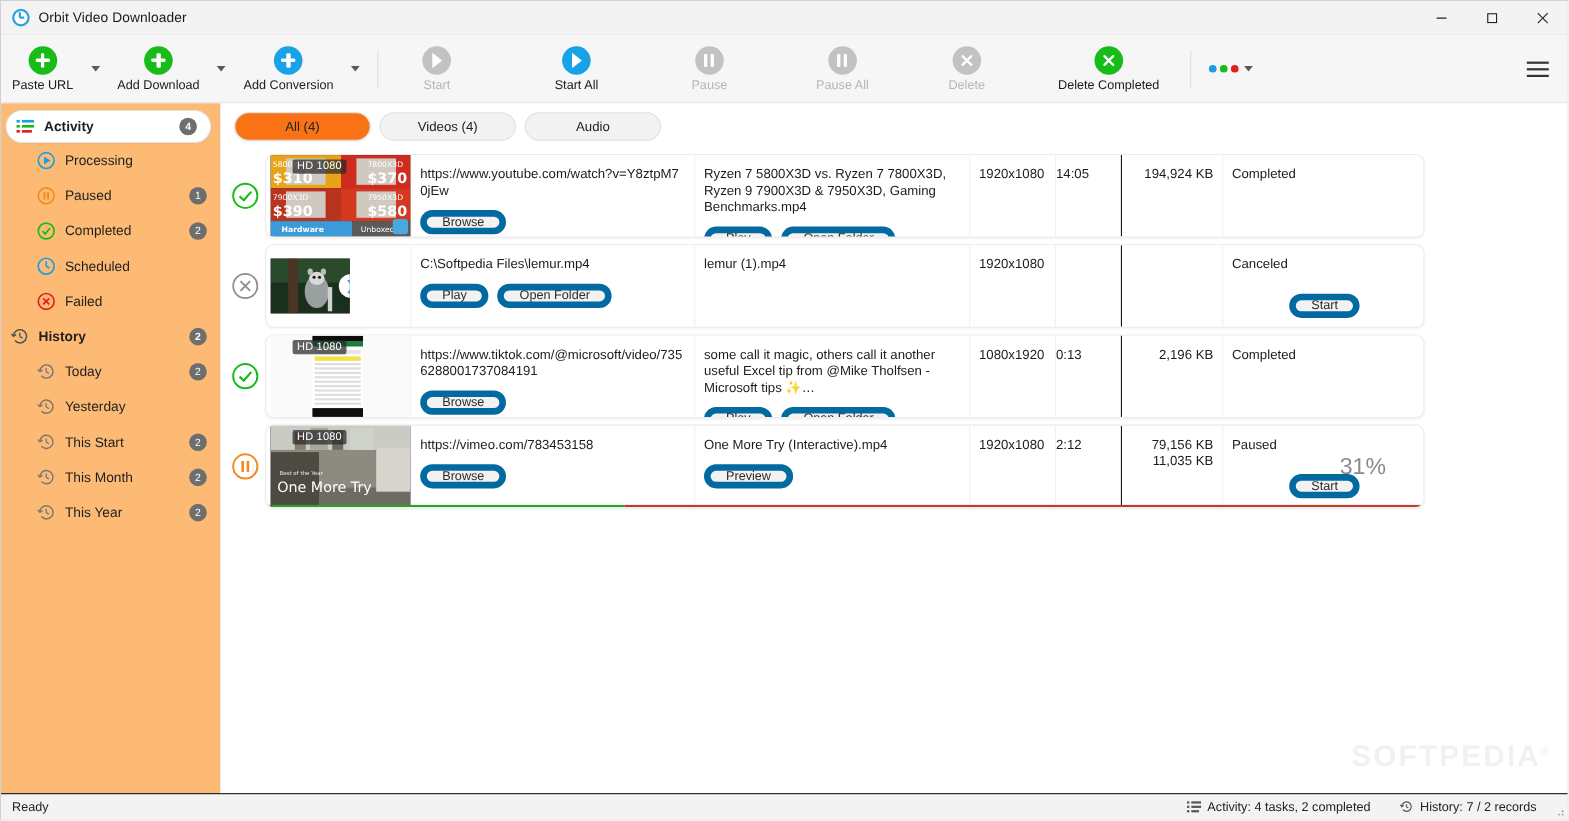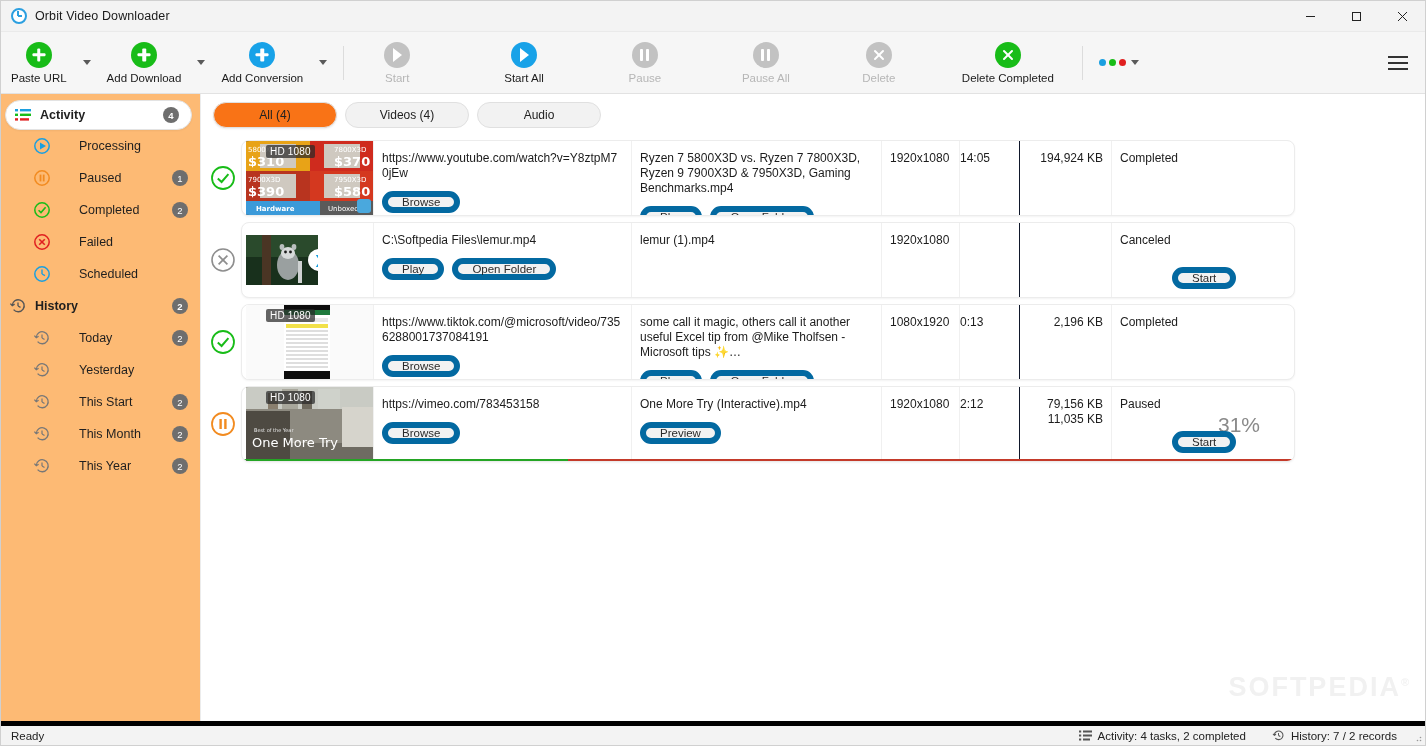--- a/index.html
+++ b/index.html
@@ -102,21 +102,21 @@
     background: #fdba74;
     border-right: 1px solid #ececec;
     padding-top: 6px;
     position: relative;
   }
   .nav-row {
     height: 32px; display: flex; align-items: center;
     padding-right: 12px; position: relative;
   }
   .nav-row.group { padding-left: 8px; font-weight: bold; }
-  .nav-row.child { padding-left: 32px; gap: 20px; }
+  .nav-row.child { padding-left: 32px; }
   .nav-row.selected {
     background: #ffffff;
     border: 1px solid #e3e3e3;
     border-radius: 16px;
     margin: 0 8px 0 4px;
     height: 30px;
     box-shadow: 0 1px 2px rgba(0,0,0,.05);
   }
   .nav-ico { width: 18px; height: 18px; margin-right: 8px; flex: 0 0 auto; position: relative; }
   .nav-label { font-size: 12.5px; color: #1f1f1f; }
@@ -239,21 +239,21 @@
   .watermark {
     position: absolute; right: 14px; bottom: 18px;
     font-size: 27px; font-weight: bold; letter-spacing: 2px;
     color: #f1f1f1; user-select:none;
   }
   .watermark sup { font-size: 11px; }
 
   
   .statusbar {
     height: 24px; min-height: 24px;
-    background: #f3f3f3; border-top: 5px solid #000000;
+    background: #f3f3f3; border-top: 1px solid #000000;
     display:flex; align-items:center;
     font-size: 11.5px; color: #222;
     padding: 0 6px;
   }
   .sb-left { padding-left: 4px; }
   .sb-right { margin-left: auto; display:flex; align-items:center; gap: 26px; padding-right: 22px;}
   .sb-item { display:flex; align-items:center; gap:6px; }
   .sb-ico { width: 13px; height: 13px; }
   .grip { position:absolute; right:3px; bottom:3px; width:10px;height:10px; }
 </style>
@@ -417,37 +417,37 @@
               <polyline points="5.6,9.2 8,11.6 12.6,6.3" fill="none" stroke="#18bc18" stroke-width="1.6"></polyline>
             </svg>
         </span>
         <span class="nav-label">Completed</span>
         <span class="badge">2</span>
       </div>
 
       <div class="nav-row child">
         <span class="nav-ico">
           <svg width="18" height="18" viewBox="0 0 18 18">
+              <circle cx="9" cy="9" r="7.2" fill="none" stroke="#1a9fe0" stroke-width="1.5"></circle>
+              <line x1="9" y1="4.6" x2="9" y2="9" stroke="#1a9fe0" stroke-width="1.4"></line>
+              <line x1="9" y1="9" x2="12" y2="10.6" stroke="#1a9fe0" stroke-width="1.4"></line>
+            </svg>
+        </span>
+        <span class="nav-label">Scheduled</span>
+      </div>
+
+      <div class="nav-row child">
+        <span class="nav-ico">
+          <svg width="18" height="18" viewBox="0 0 18 18">
               <circle cx="9" cy="9" r="7.2" fill="none" stroke="#e02020" stroke-width="1.5"></circle>
               <line x1="6.2" y1="6.2" x2="11.8" y2="11.8" stroke="#e02020" stroke-width="1.6"></line>
               <line x1="11.8" y1="6.2" x2="6.2" y2="11.8" stroke="#e02020" stroke-width="1.6"></line>
             </svg>
         </span>
         <span class="nav-label">Failed</span>
-      </div>
-
-      <div class="nav-row child">
-        <span class="nav-ico">
-          <svg width="18" height="18" viewBox="0 0 18 18">
-              <circle cx="9" cy="9" r="7.2" fill="none" stroke="#1a9fe0" stroke-width="1.5"></circle>
-              <line x1="9" y1="4.6" x2="9" y2="9" stroke="#1a9fe0" stroke-width="1.4"></line>
-              <line x1="9" y1="9" x2="12" y2="10.6" stroke="#1a9fe0" stroke-width="1.4"></line>
-            </svg>
-        </span>
-        <span class="nav-label">Scheduled</span>
       </div>
 
       <div class="nav-row group">
         <span class="nav-ico">
           <svg width="18" height="18" viewBox="0 0 18 18">
               <path d="M3.2 8.4 A6 6 0 1 1 4.6 12.6" fill="none" stroke="#555" stroke-width="1.4"></path>
               <polyline points="1.4,6.6 3.3,8.7 5.6,7.2" fill="none" stroke="#555" stroke-width="1.4"></polyline>
               <line x1="9" y1="5.6" x2="9" y2="9" stroke="#555" stroke-width="1.3"></line>
               <line x1="9" y1="9" x2="11.5" y2="10.4" stroke="#555" stroke-width="1.3"></line>
             </svg>

